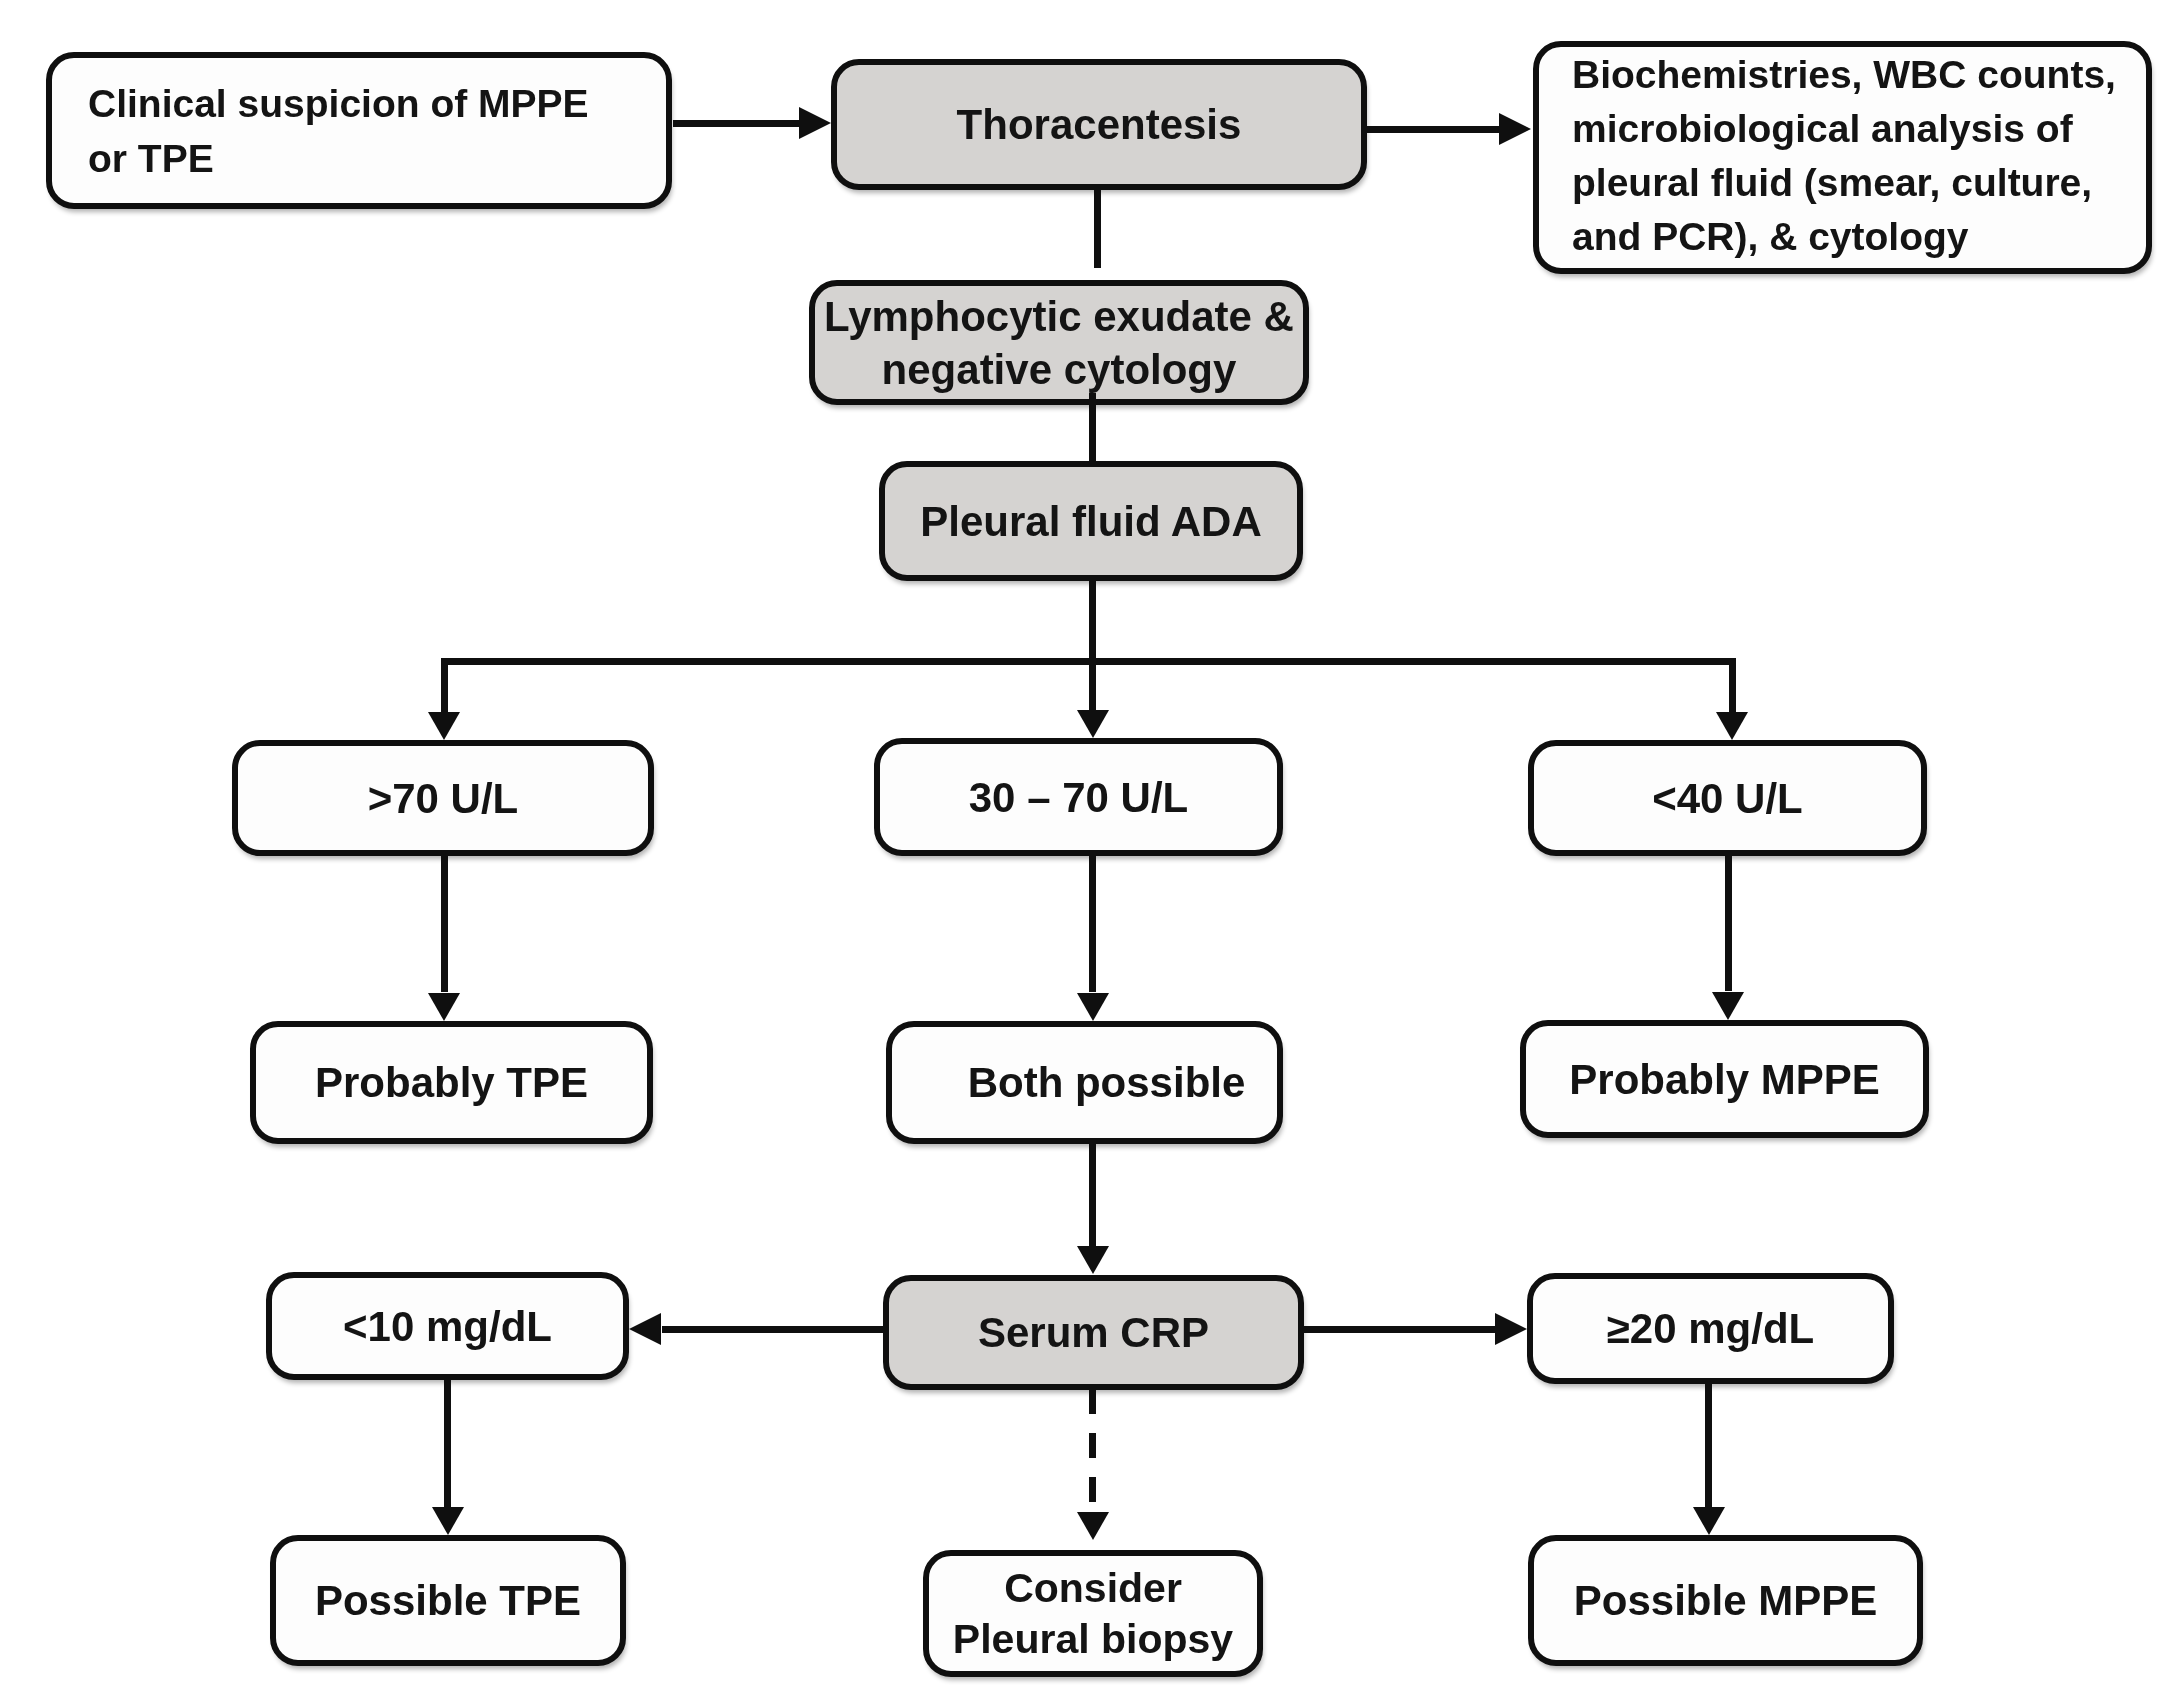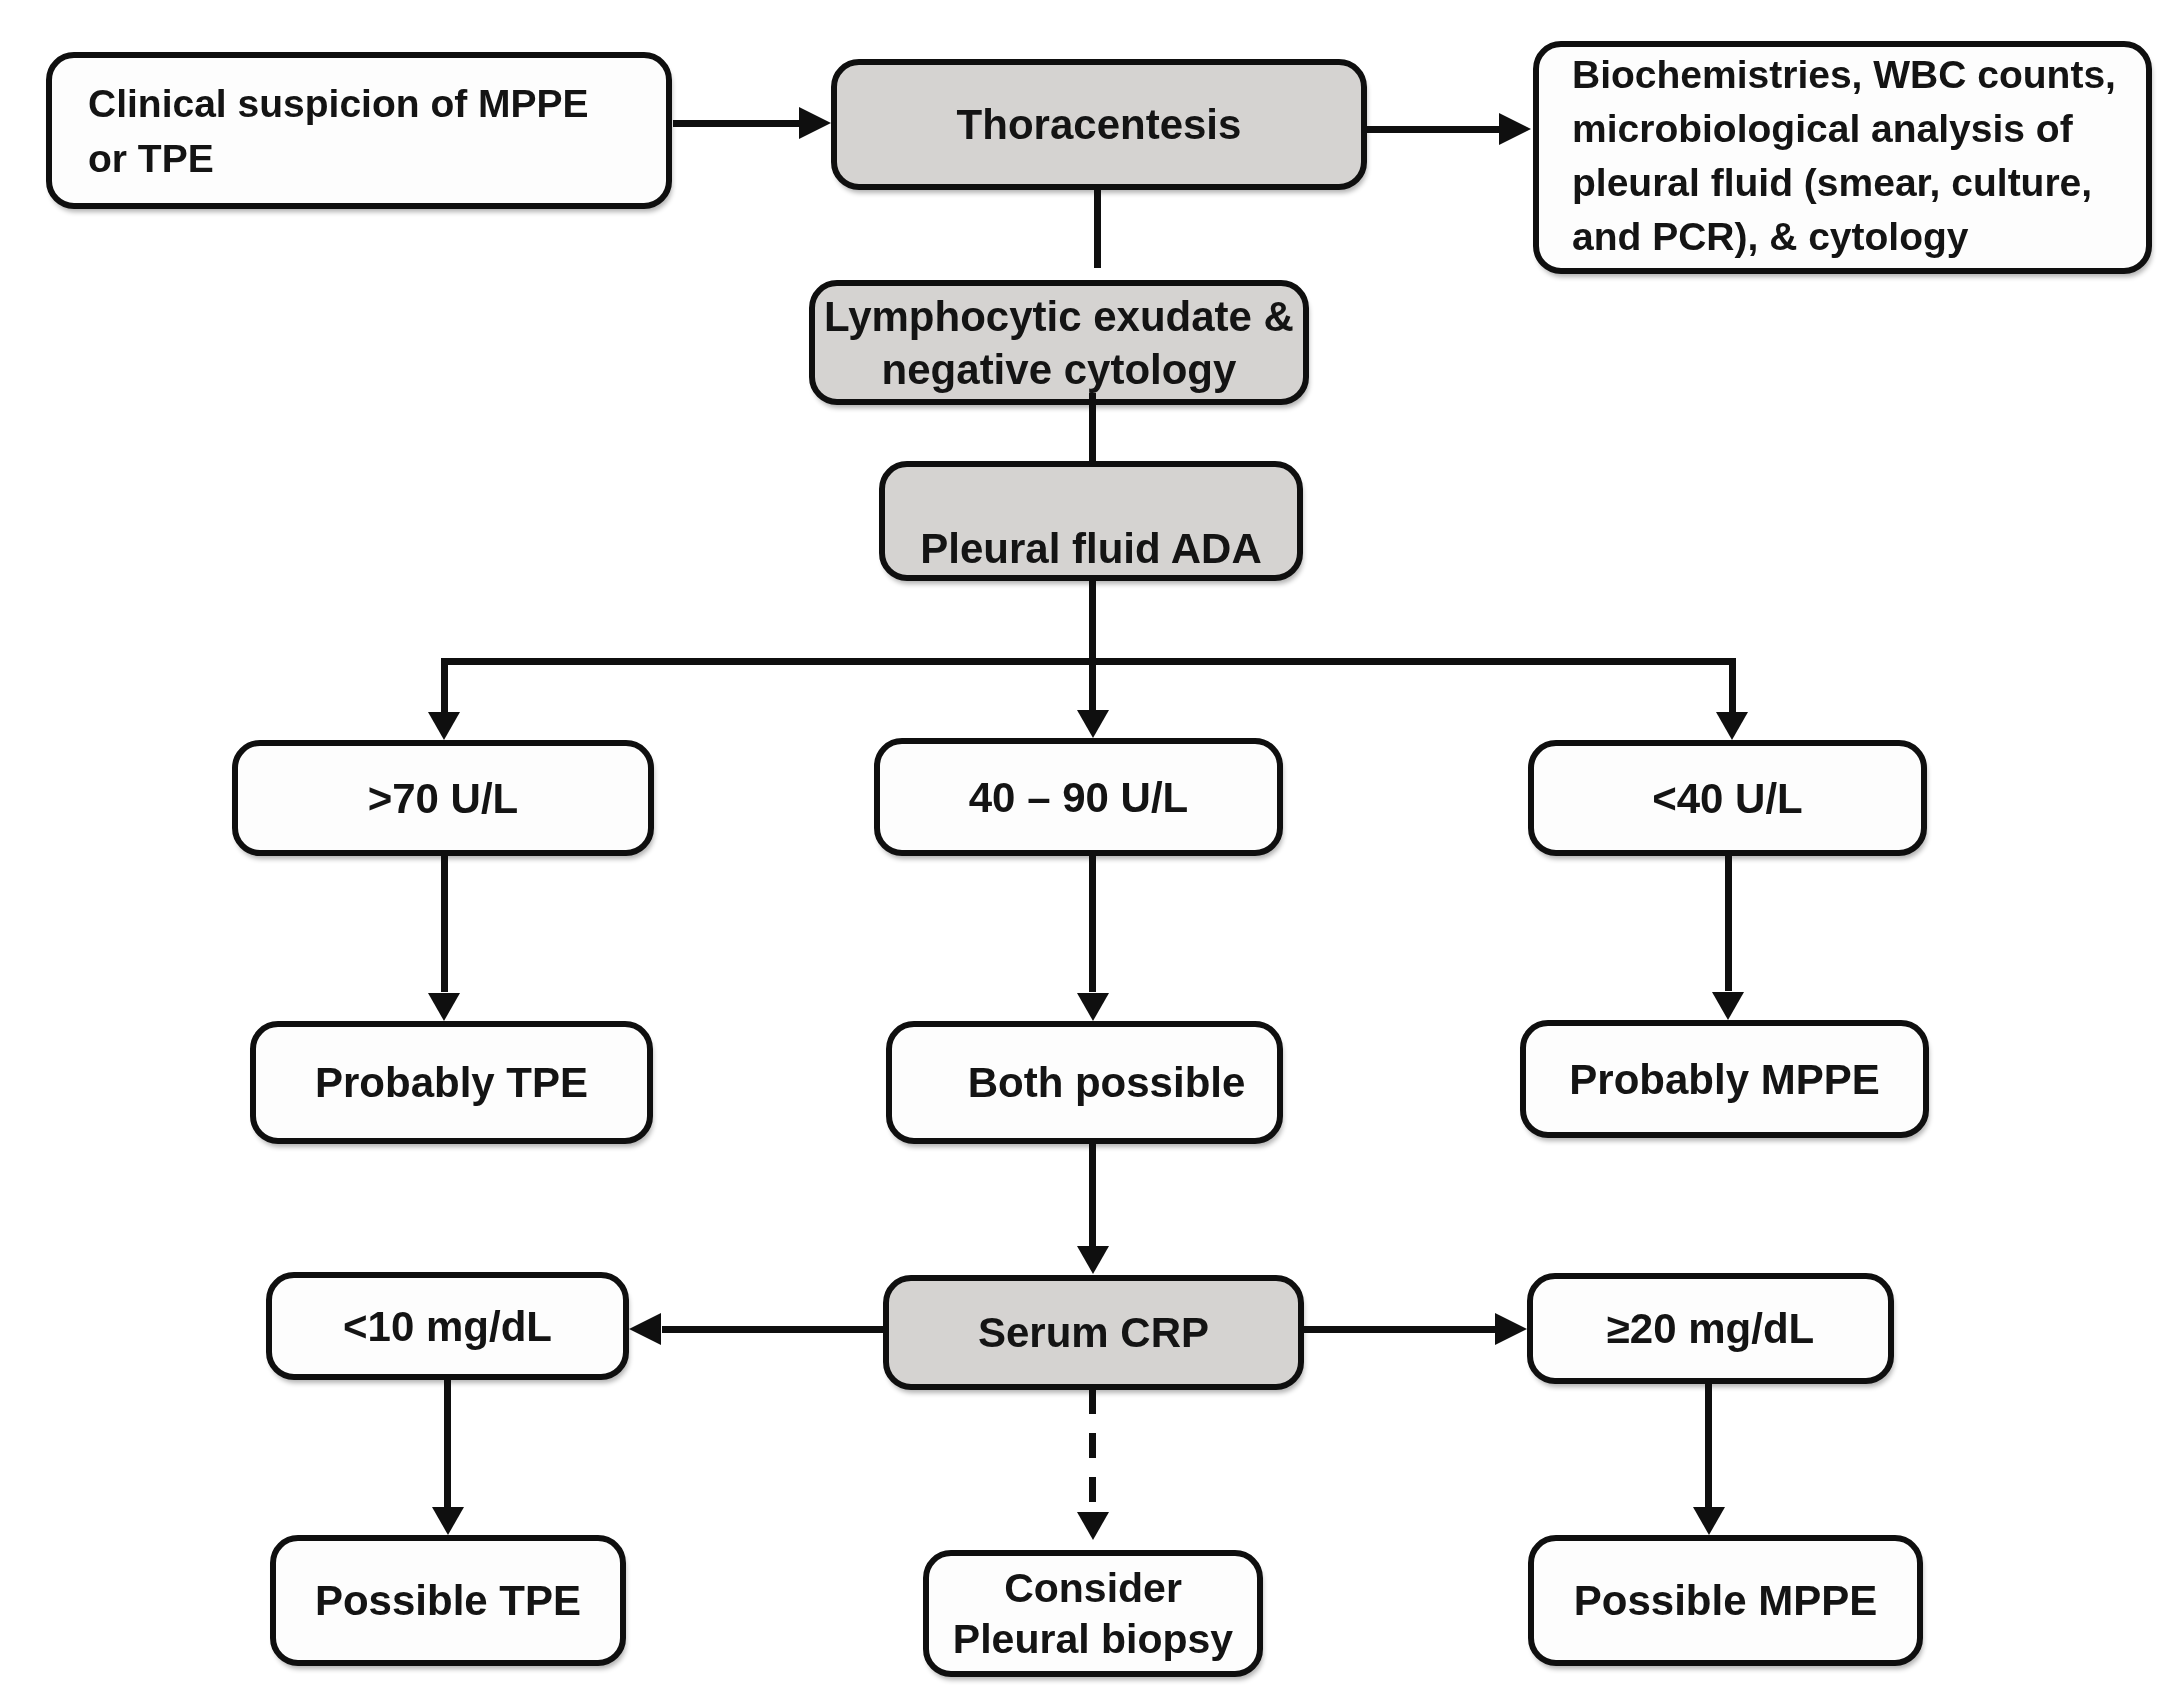--- a/index.html
+++ b/index.html
@@ -56,30 +56,30 @@
 microbiological analysis of
 pleural fluid (smear, culture,
 and PCR), &amp; cytology</span>
   </div>
 
   <div class="node gray" style="left:809px;top:280px;width:500px;height:125px;">
     <span class="lbl">Lymphocytic exudate &amp;
 negative cytology</span>
   </div>
 
-  <div class="node gray" style="left:879px;top:461px;width:424px;height:120px;align-items:flex-end;">
+  <div class="node gray" style="left:879px;top:461px;width:424px;height:120px;">
     <span class="lbl">Pleural fluid ADA</span>
   </div>
 
   <div class="node white" style="left:232px;top:740px;width:422px;height:116px;">
     <span class="lbl">&gt;70 U/L</span>
   </div>
 
   <div class="node white" style="left:874px;top:738px;width:409px;height:118px;">
-    <span class="lbl">40 – 90 U/L</span>
+    <span class="lbl">30 – 70 U/L</span>
   </div>
 
   <div class="node white" style="left:1528px;top:740px;width:399px;height:116px;">
     <span class="lbl">&lt;40 U/L</span>
   </div>
 
   <div class="node white" style="left:250px;top:1021px;width:403px;height:123px;">
     <span class="lbl">Probably TPE</span>
   </div>
 

